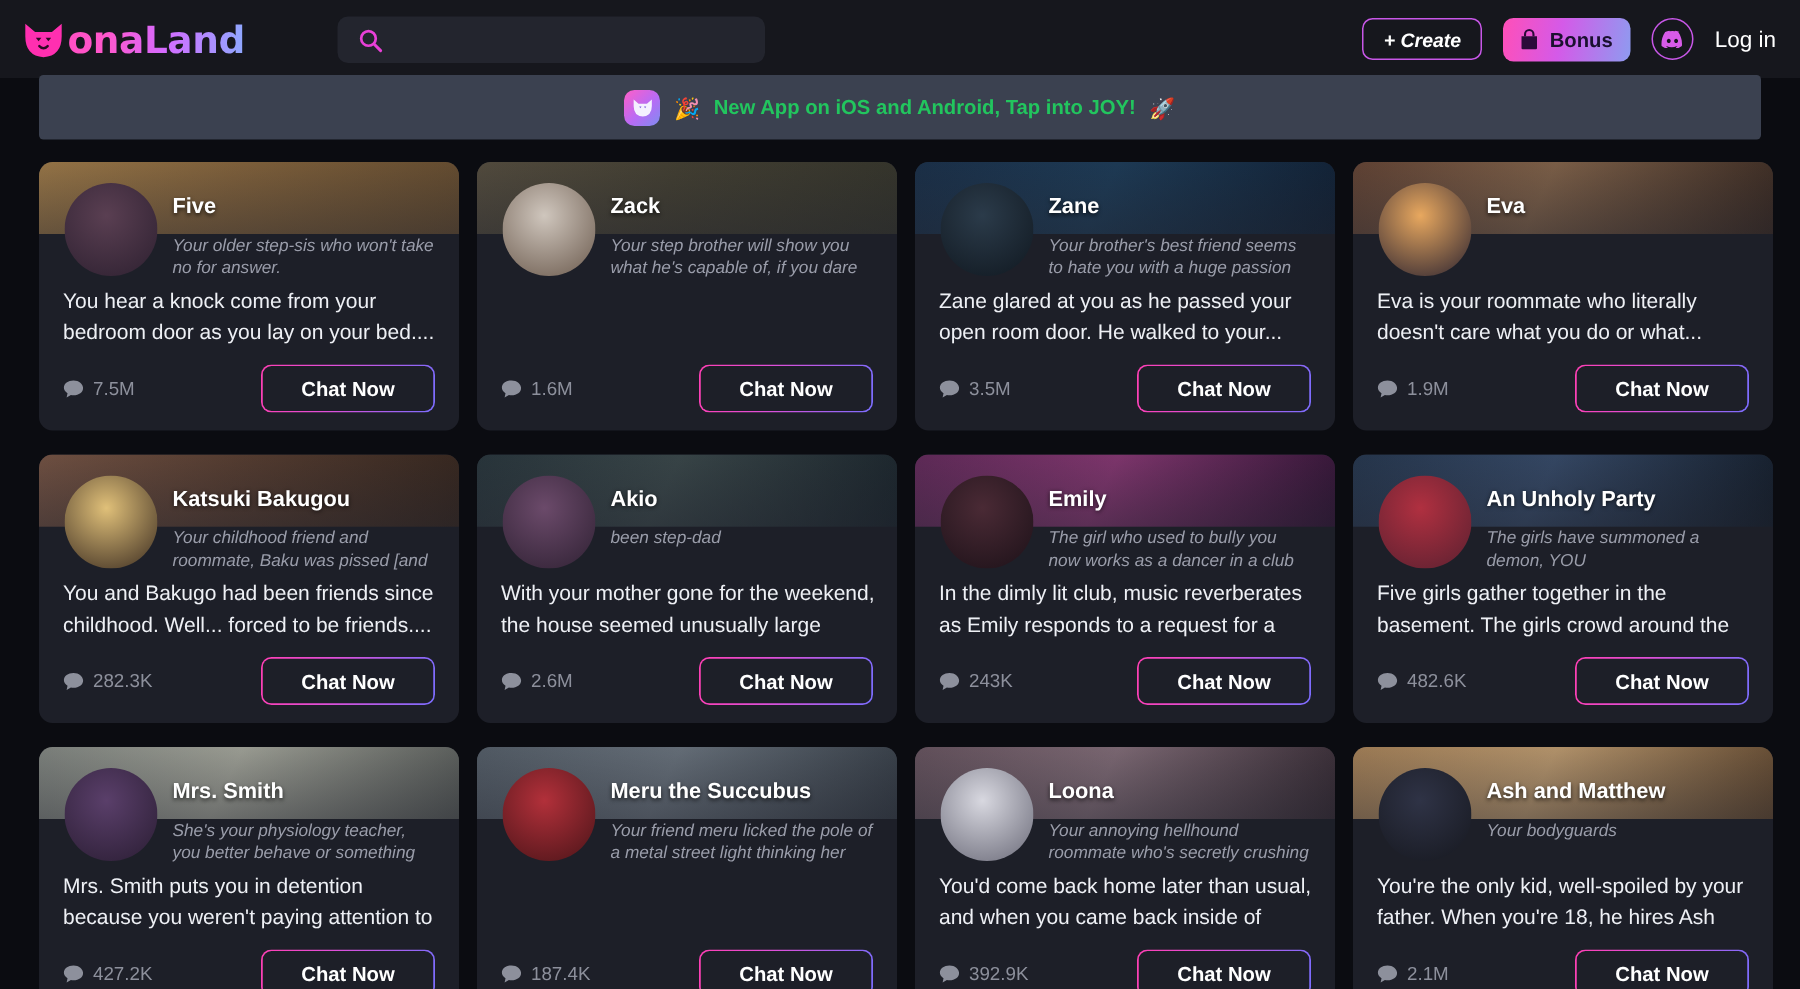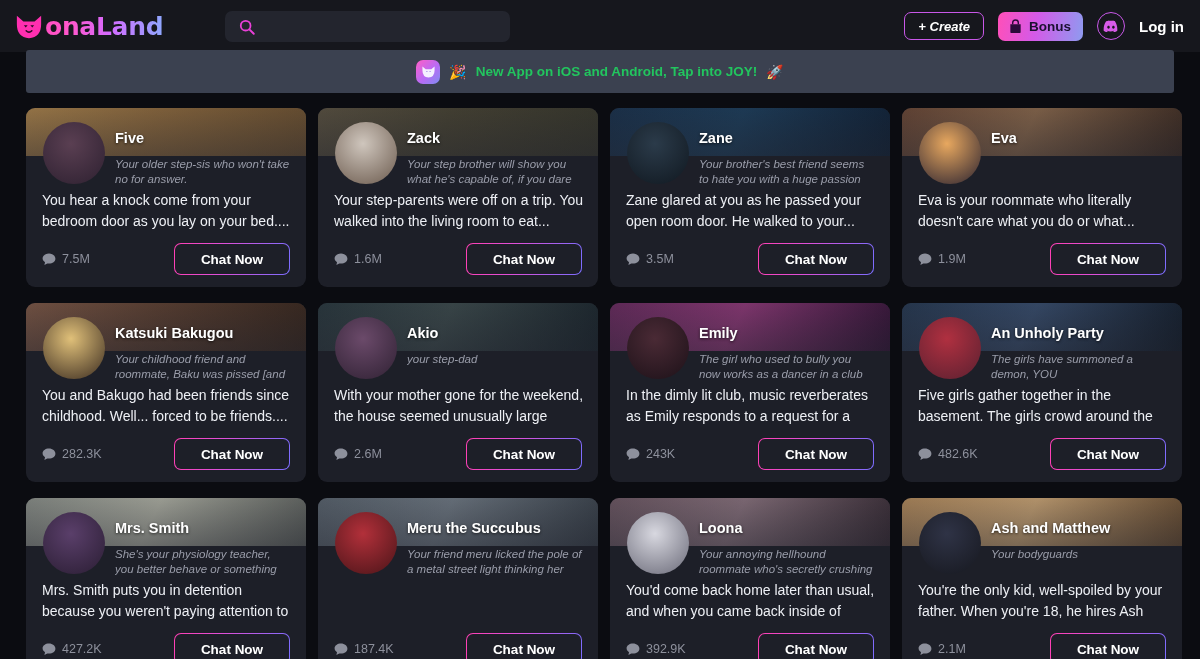--- a/index.html
+++ b/index.html
@@ -61,21 +61,21 @@
     display: flex; align-items: center; gap: 6px;
     cursor: pointer; font-family: "Liberation Sans", sans-serif;
   }
   .discord-btn {
     width: 28px; height: 28px; border-radius: 50%;
     border: 1.4px solid #c857e8;
     display: flex; align-items: center; justify-content: center;
     cursor: pointer;
   }
   .login-link {
-    color: #fff; font-size: 15px; font-weight: bold; cursor: pointer;
+    color: #fff; font-size: 15px; font-weight: normal; cursor: pointer;
     font-family: "Liberation Sans", sans-serif;
   }
 
   
   .promo {
     position: absolute; left: 26px; top: 50px;
     width: 1148px; height: 43px;
     background: #3b4150; border-radius: 3px;
     display: flex; align-items: center; justify-content: center; gap: 9px;
     cursor: pointer;
@@ -225,21 +225,20 @@
       <button class="btn-chat">Chat Now</button>
     </div>
     </div>
     <div class="card">
     <div class="card-banner" style="background:linear-gradient(115deg, #5c5445 0%, #4a4638 45%, #3a3a30 100%)"></div>
     <div class="card-avatar">
       <div class="av-inner" style="background:radial-gradient(circle at 45% 35%, #cfc6bd 0%, #6b5a4d 100%)"></div>
     </div>
     <div class="card-name">Zack</div>
     <div class="card-sub">Your step brother will show you what he's capable of, if you dare to make a...</div>
-    <div class="card-desc">Your step-parents were off on a trip. You walked into the living room to eat...</div>
     <div class="card-footer">
       <div class="chat-count">
         <svg width="14" height="13" viewBox="0 0 16 15">
           <path d="M8 0.7 C3.8 0.7 0.6 3.1 0.6 6.2 c0 1.8 1.1 3.4 2.8 4.4 l-0.7 3.2 3.3-1.8 c0.6 0.1 1.3 0.2 2 0.2 4.2 0 7.4-2.4 7.4-5.6 S12.2 0.7 8 0.7 z" fill="#8d909c"></path>
         </svg>
         <span>1.6M</span>
       </div>
       <button class="btn-chat">Chat Now</button>
     </div>
     </div>
@@ -295,21 +294,21 @@
       </div>
       <button class="btn-chat">Chat Now</button>
     </div>
     </div>
     <div class="card">
     <div class="card-banner" style="background:linear-gradient(115deg, #2d3b42 0%, #3f4d50 45%, #1d2830 100%)"></div>
     <div class="card-avatar">
       <div class="av-inner" style="background:radial-gradient(circle at 45% 35%, #6b4a6a 0%, #2f2133 100%)"></div>
     </div>
     <div class="card-name">Akio</div>
-    <div class="card-sub">your step-dad</div>
+    <div class="card-sub">been step-dad</div>
     <div class="card-desc">With your mother gone for the weekend, the house seemed unusually large and...</div>
     <div class="card-footer">
       <div class="chat-count">
         <svg width="14" height="13" viewBox="0 0 16 15">
           <path d="M8 0.7 C3.8 0.7 0.6 3.1 0.6 6.2 c0 1.8 1.1 3.4 2.8 4.4 l-0.7 3.2 3.3-1.8 c0.6 0.1 1.3 0.2 2 0.2 4.2 0 7.4-2.4 7.4-5.6 S12.2 0.7 8 0.7 z" fill="#8d909c"></path>
         </svg>
         <span>2.6M</span>
       </div>
       <button class="btn-chat">Chat Now</button>
     </div>

